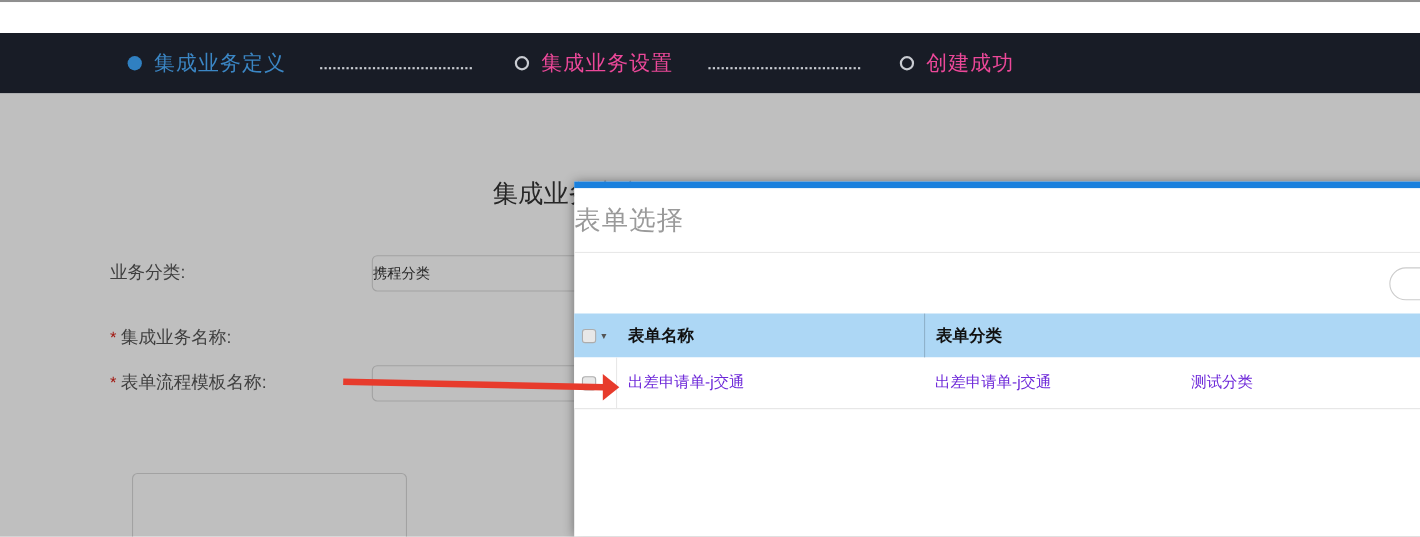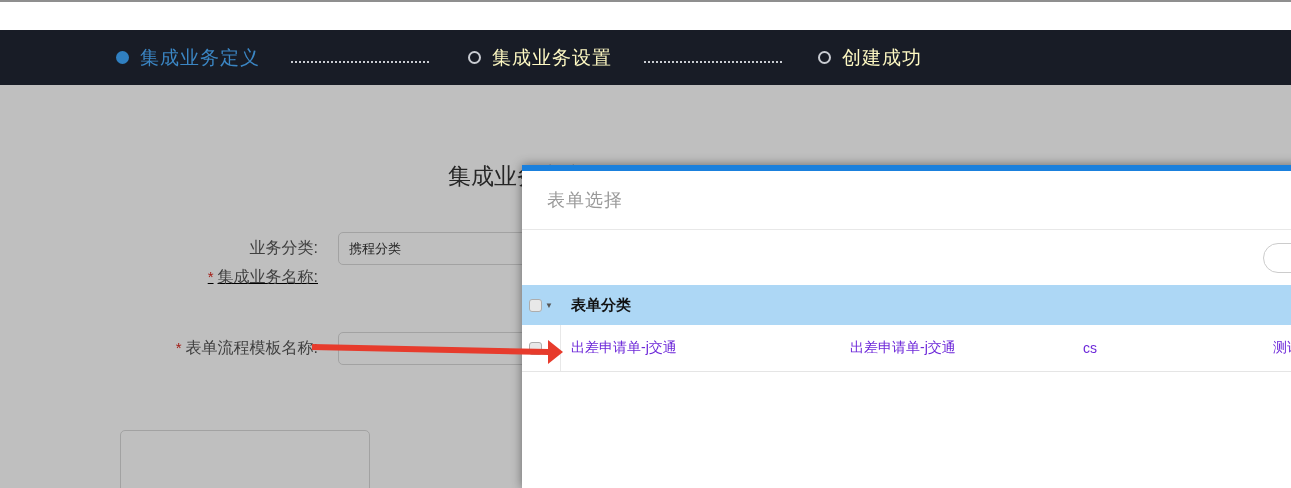--- a/index.html
+++ b/index.html
@@ -13,54 +13,54 @@
   .top-strip{position:absolute;left:0;top:2px;width:100%;height:28px;background:#ffffff;}
   
   .stepper{position:absolute;left:0;top:30px;width:100%;height:55px;background:#181c26;}
   .step{position:absolute;top:0;height:55px;display:flex;align-items:center;gap:11px;cursor:default;}
   .step-1{left:116px;} .step-2{left:468px;} .step-3{left:818px;font-family:Liberation Mono, monospace;}
   .dot{width:13px;height:13px;border-radius:50%;box-sizing:border-box;}
   .dot-active{background:#3080c1;}
   .dot-pending{border:2px solid #c9ccd2;background:transparent;}
   .step-label{font-size:19px;letter-spacing:1px;}
   .step-label-active{color:#3b86c4;}
-  .step-label-pending{color:#fef9c3;}
+  .step-label-pending{color:#ec4899;}
   .connector{position:absolute;top:56%;height:0;border-top:2px dotted #c8cbd1;}
   .connector-1{left:291px;width:138px;}
   .connector-2{left:644px;width:138px;}
   
   .content{position:absolute;left:0;top:85px;width:100%;height:403px;background:#ffffff;}
   .page-title{position:absolute;left:448px;top:76px;font-size:23px;color:#333;white-space:nowrap;}
   .frm-row{position:absolute;left:100px;display:flex;align-items:center;}
-  .frm-label{width:218px;text-align:right;font-size:16px;color:#555;white-space:nowrap;}
+  .frm-label{width:218px;font-size:16px;color:#555;white-space:nowrap;}
   .req{color:#d9251c;margin-right:4px;font-size:15px;}
   .frm-input{
     margin-left:20px;width:250px;height:33px;box-sizing:border-box;
     border:1px solid #d9d9d9;border-radius:5px;background:#fff;
-    font-size:13px;color:#333;padding:0 10px;outline:none;
+    font-size:13px;color:#333;padding:0 0;outline:none;
     font-family:"Liberation Sans","DejaVu Sans",sans-serif;
   }
   .frm-textarea{
     margin-left:20px;width:250px;height:110px;box-sizing:border-box;
     border:1px solid #d9d9d9;border-radius:5px;background:#fff;resize:none;outline:none;
     font-size:13px;color:#333;padding:6px 8px;
     font-family:"Liberation Sans","DejaVu Sans",sans-serif;
   }
-  .row-1{top:147px;} .row-2{top:182px;text-decoration:underline;} .row-3{top:247px;} .row-4{top:297px;}
+  .row-1{top:147px;} .row-2{top:212px;} .row-3{top:247px;} .row-4{top:297px;}
   .row-5{top:345px;align-items:flex-start;} .row-5 .frm-label{margin-top:8px;}
   
   .overlay{position:absolute;left:0;top:85px;width:100%;height:403px;background:rgba(0,0,0,0.25);z-index:5;}
   
   .modal{
     position:absolute;left:522px;top:165px;width:820px;height:323px;background:#ffffff;
     border-top:6px solid #1a80dd;box-shadow:0 0 10px rgba(0,0,0,0.45);z-index:10;
     box-sizing:border-box;
   }
   .modal-header{height:58px;border-bottom:1px solid #e8e8e8;display:flex;align-items:center;}
-  .modal-title{margin-left:25px;font-size:18px;color:#9a9a9a;letter-spacing:1px;}
+  .modal-title{font-size:24px;color:#9a9a9a;letter-spacing:1px;}
   .modal-toolbar{position:relative;height:55px;}
   .search-pill{
     position:absolute;left:741px;top:13px;width:90px;height:30px;box-sizing:border-box;
     border:1px solid #cccccc;border-radius:15px;background:#fff;
   }
   .tbl-header{
     display:grid;grid-template-columns:39px 279px 233px 190px 1fr;
     align-items:center;height:40px;background:#add7f5;
   }
   .tbl-header .hcell{font-size:15px;font-weight:bold;color:#111;padding-left:10px;
@@ -132,29 +132,29 @@
     <span class="modal-title">表单选择</span>
   </div>
   <div class="modal-toolbar">
     <div class="search-pill"></div>
   </div>
   <div class="tbl-header">
     <div class="hcheck">
       <span class="checkbox"></span>
       <span class="caret">▼</span>
     </div>
+    <div class="hcell">表单名称</div>
     <div class="hcell">表单分类</div>
   </div>
   <div class="tbl-row">
     <div class="cell cell-check" style="padding-left:7px;">
       <span class="checkbox"></span>
     </div>
     <div class="cell">出差申请单-j交通</div>
     <div class="cell">出差申请单-j交通</div>
-    <div class="cell">cs</div>
     <div class="cell">测试分类</div>
   </div>
 </div>
 
 <svg class="arrow-layer" viewBox="0 0 1291 488">
   <line x1="312" y1="347" x2="549" y2="352" stroke="#e73b2c" stroke-width="6"></line>
   <polygon points="548,340 563,352 548,364" fill="#e73b2c"></polygon>
 </svg>
 
 </body></html>

